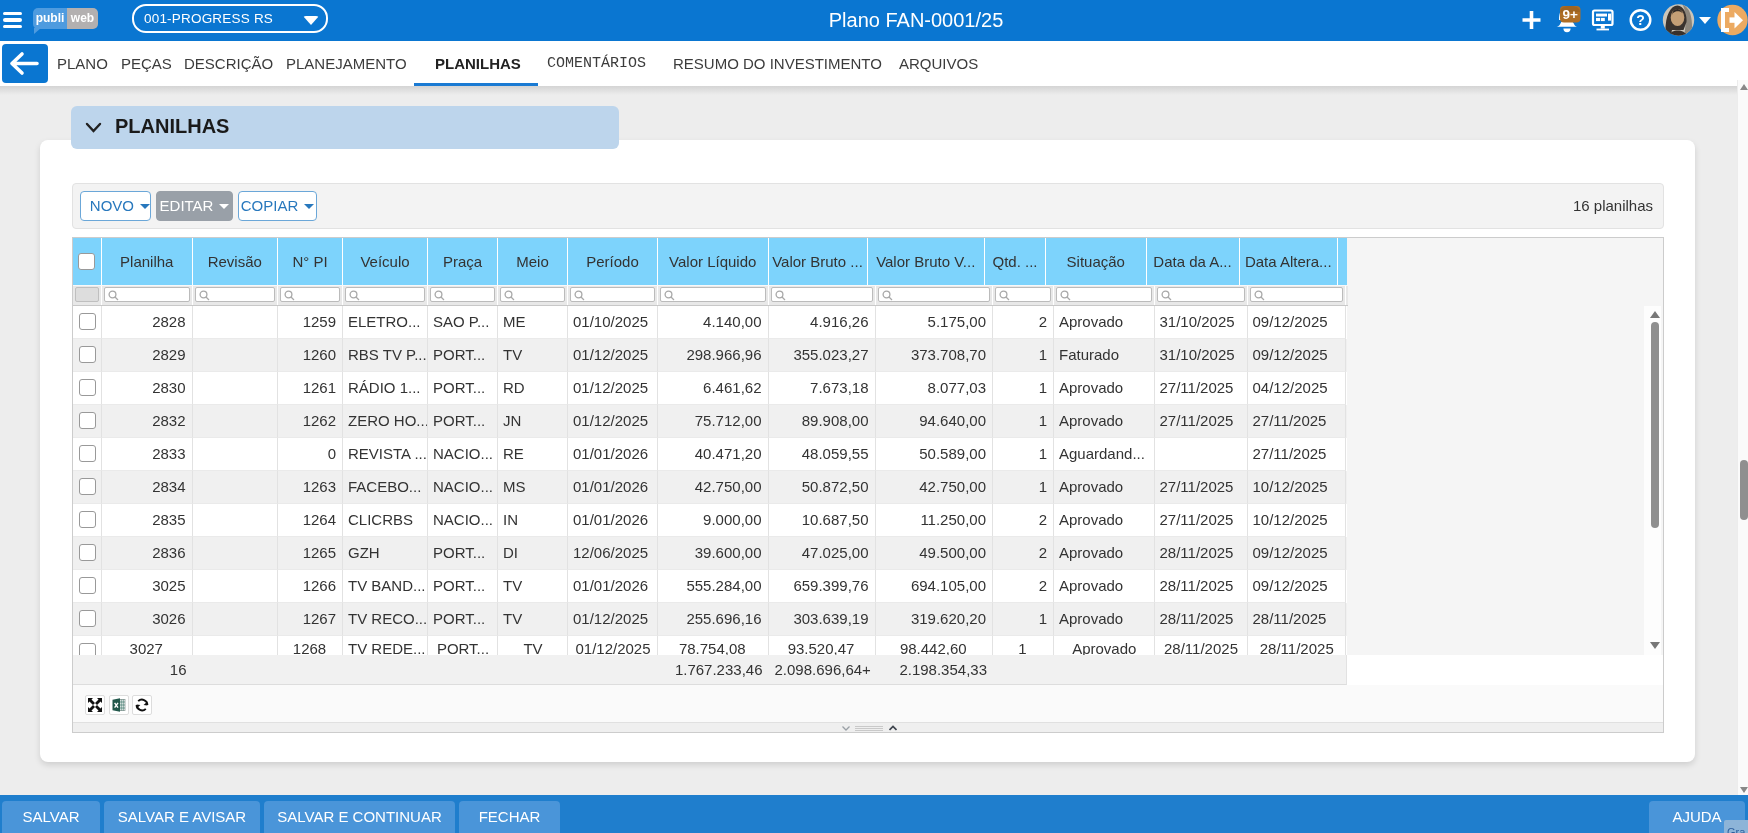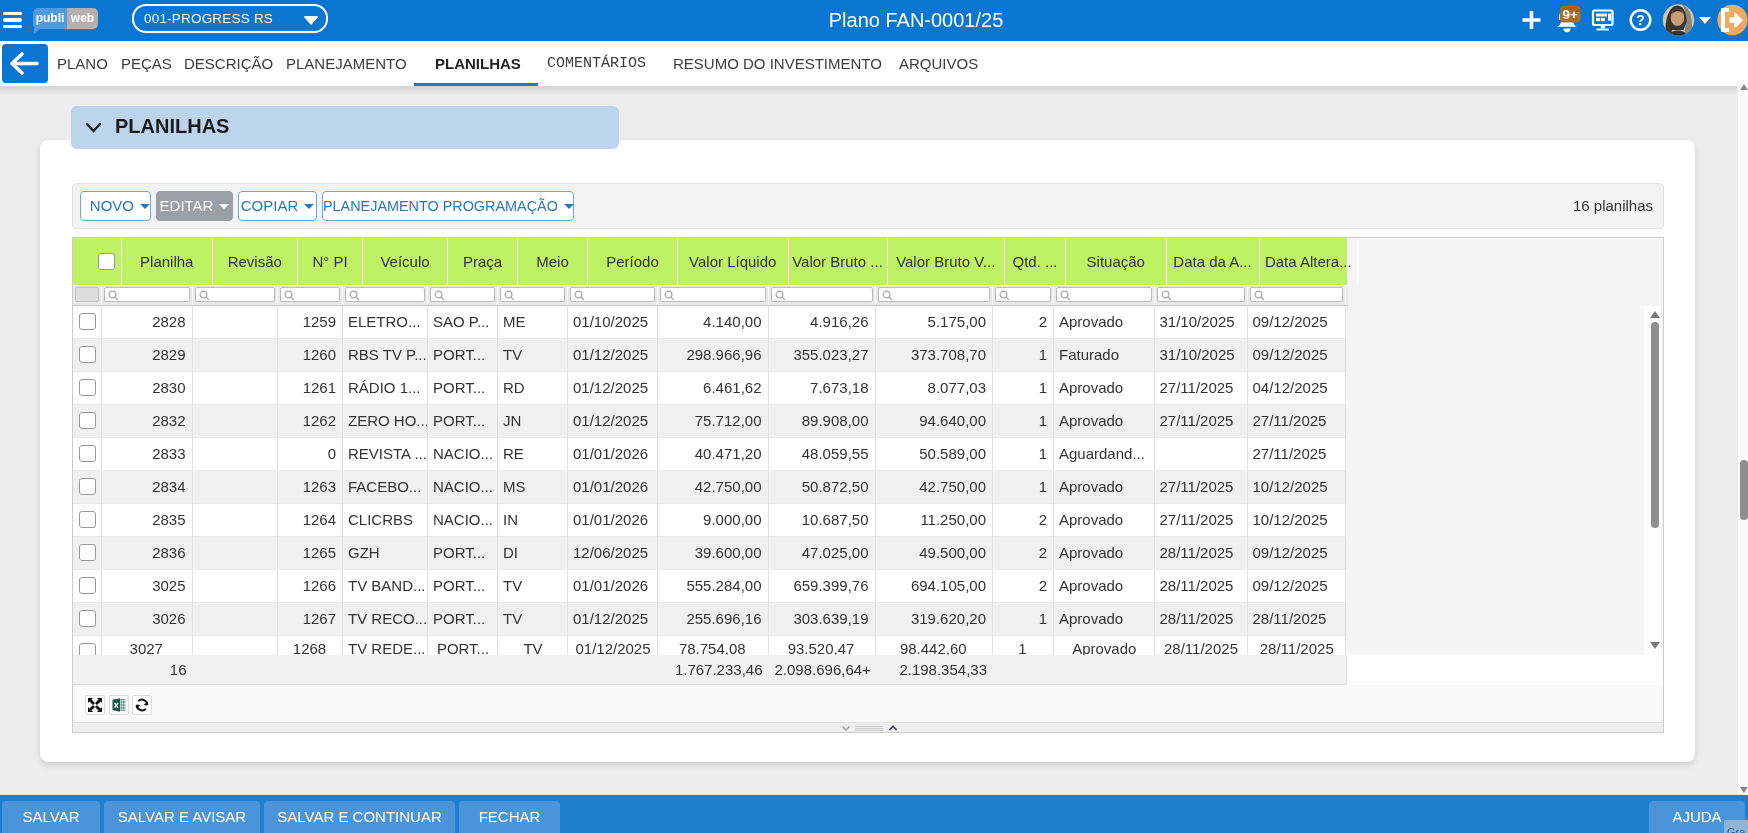--- a/index.html
+++ b/index.html
@@ -30,21 +30,21 @@
 .panel { position:absolute; left:40px; top:140px; width:1655px; height:622px; background:#fff; border-radius:8px; box-shadow:0 3px 6px rgba(0,0,0,0.13); }
 
 .toolbar { position:absolute; left:72px; top:183px; width:1592px; height:46px; background:#f3f3f3; border:1px solid #e2e2e2; border-radius:4px; }
 .btn { position:absolute; top:7px; height:30px; border:1px solid #6ba7d8; border-radius:4px; background:#fff; color:#2878bd; font-size:15px; line-height:28px; text-align:center; white-space:nowrap; }
 .btn .bcar { display:inline-block; width:0; height:0; border-left:5px solid transparent; border-right:5px solid transparent; border-top:5px solid #2878bd; margin-left:6px; vertical-align:middle; margin-top:-2px; }
 .btn.gray { background:#99a0a8; border-color:#99a0a8; color:#fff; }
 .btn.gray .bcar { border-top-color:#fff; }
 .nplan { position:absolute; right:10px; top:13px; font-size:15px; color:#333; }
 
 .grid { position:absolute; left:72px; top:237px; width:1592px; height:496px; border:1px solid #ccc; background:#fff; }
-.hrow { display:flex; height:47px; background:#bef264; width:1274px; position:relative; z-index:2;padding-left:20px; }
+.hrow { display:flex; height:47px; background:#7dd3fc; width:1274px; position:relative; z-index:2; }
 .hrow .hc { border-right:1px solid #fff; font-size:15px; color:#333; text-align:center; line-height:47px; overflow:hidden; white-space:nowrap; flex-shrink:0; }
 .frow { display:flex; height:21px; background:#e8e8e8; border-top:1px solid #f8f8f8; border-bottom:1px solid #c8c8c8; width:1275px; position:relative; z-index:2; }
 .frow .fc { border-right:1px solid #fff; position:relative; flex-shrink:0; }
 .finput { position:absolute; left:2px; right:2px; top:1px; height:15px; background:#fff; border:1px solid #bbb; border-radius:2px; }
 .fgray { position:absolute; left:2px; right:2px; top:1px; height:15px; background:#ddd; border:1px solid #bfbfbf; border-radius:2px; }
 .viewport { height:349px; overflow:hidden; position:relative; background:transparent; z-index:2; width:1274px; }
 .drow { display:flex; height:33px; background:#fff; }
 .drow.alt { background:#f0f0f0; }
 .drow.last .dc { line-height:25px;text-align:center; }
 .drow .dc { border-right:1px solid #e2e2e2; border-bottom:1px solid #eaeaea; font-size:15px; color:#333; line-height:32px; overflow:hidden; white-space:nowrap; flex-shrink:0; padding:0 4px 0 5px; }
@@ -169,21 +169,20 @@
 <div class="secthdr">
   <svg style="position:absolute;left:14px;top:15px;" width="17" height="14" viewBox="0 0 17 14">
       <path d="M2 3 L8.5 10 L15 3" stroke="#222" stroke-width="2.4" fill="none" stroke-linecap="round"></path>
     </svg>
   <div class="txt">PLANILHAS</div>
 </div>
 <div class="toolbar">
   <div class="btn" style="left:7px; width:71px;text-align:right;">NOVO<span class="bcar"></span></div>
   <div class="btn gray" style="left:83px; width:77px;">EDITAR<span class="bcar"></span></div>
   <div class="btn" style="left:165px; width:79px;">COPIAR<span class="bcar"></span></div>
-  <div class="btn" style="left:249px; width:252px; font-size:14.4px;">PLANEJAMENTO PROGRAMAÇÃO<span class="bcar"></span></div>
   <div class="nplan">16 planilhas</div>
 </div>
 <div class="grid">
   <div class="gemptyarea"></div>
   <div class="gtrack"></div>
   <div class="hrow" id="hrow">
       <div class="hc" style="width:29px;position:relative;">
         <div class="ckb" style="top:15px;left:5px;"></div>
       </div>
       <div class="hc" style="width:90.5px">Planilha</div>

